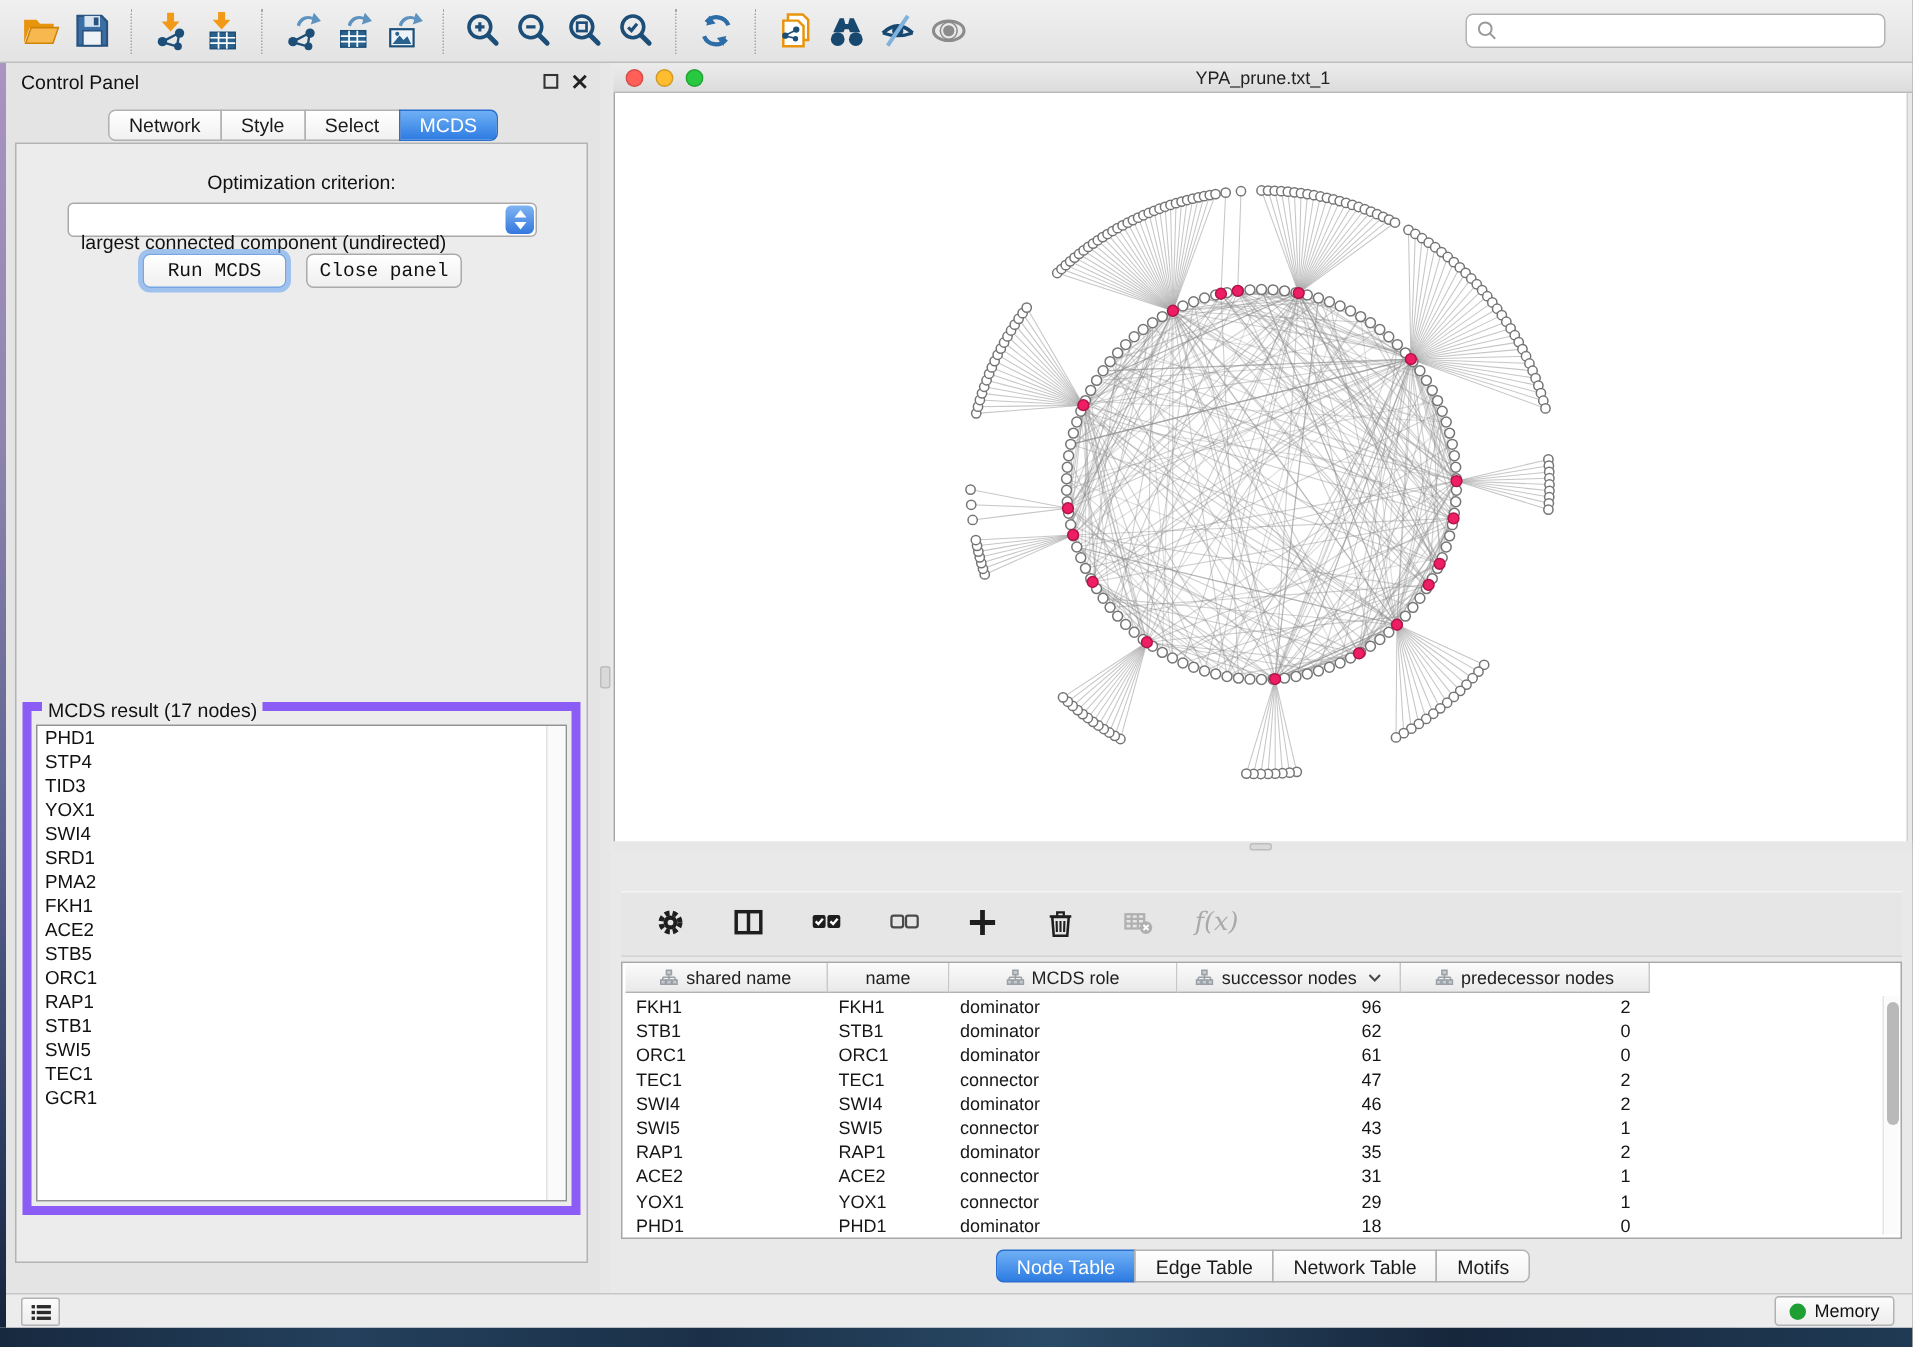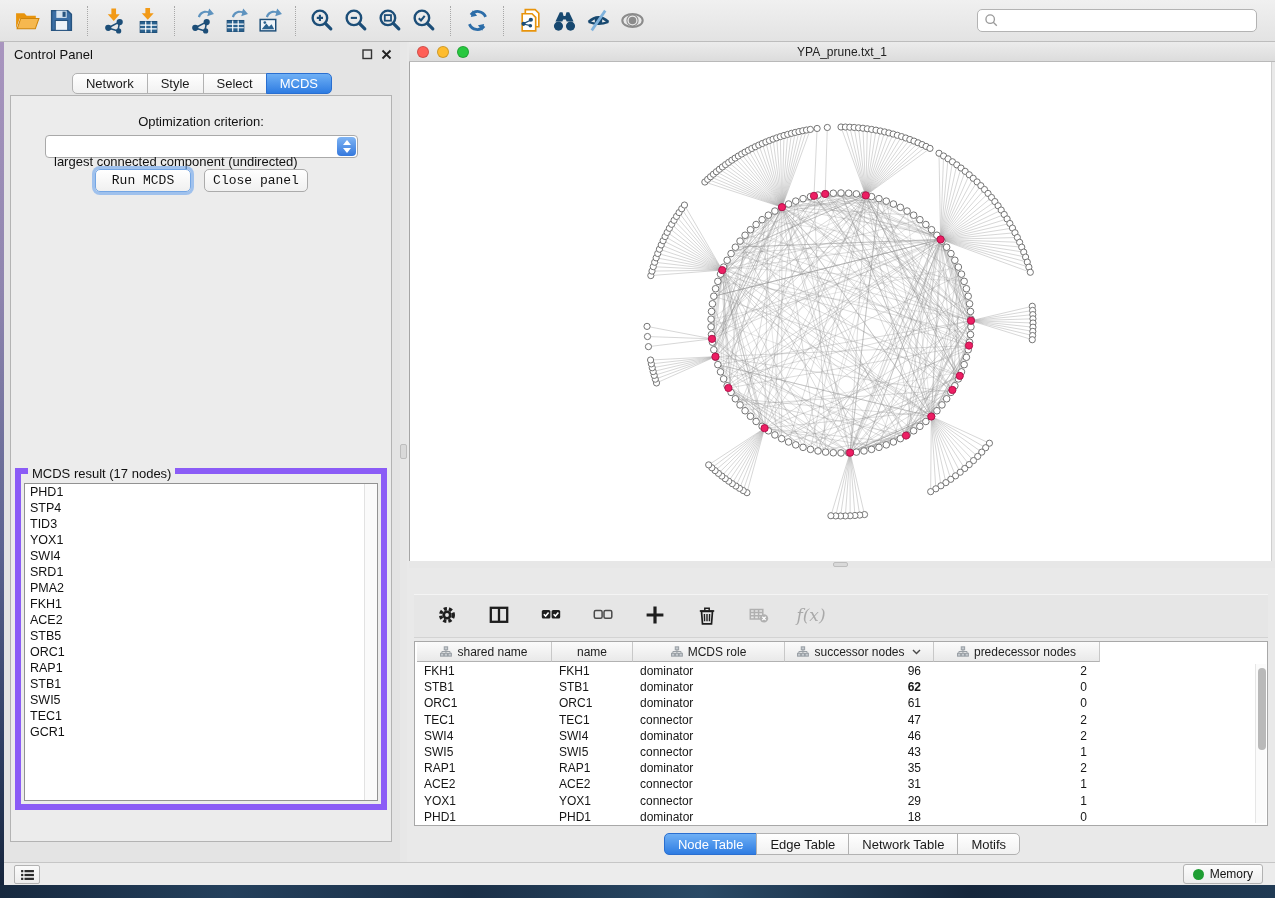--- a/index.html
+++ b/index.html
@@ -1223,21 +1223,21 @@
             <div class="td left" style="width: 135px;">FKH1</div>
             <div class="td left" style="width: 81px;">FKH1</div>
             <div class="td left" style="width: 152px;">dominator</div>
             <div class="td right" style="width: 149px;">96</div>
             <div class="td right" style="width: 166px;">2</div>
           </div>
           <div class="tr">
             <div class="td left" style="width: 135px;">STB1</div>
             <div class="td left" style="width: 81px;">STB1</div>
             <div class="td left" style="width: 152px;">dominator</div>
-            <div class="td right" style="width: 149px; font-weight: bold;">62</div>
+            <div class="td right" style="width: 149px;">62</div>
             <div class="td right" style="width: 166px;">0</div>
           </div>
           <div class="tr">
             <div class="td left" style="width: 135px;">ORC1</div>
             <div class="td left" style="width: 81px;">ORC1</div>
             <div class="td left" style="width: 152px;">dominator</div>
             <div class="td right" style="width: 149px;">61</div>
             <div class="td right" style="width: 166px;">0</div>
           </div>
           <div class="tr">

